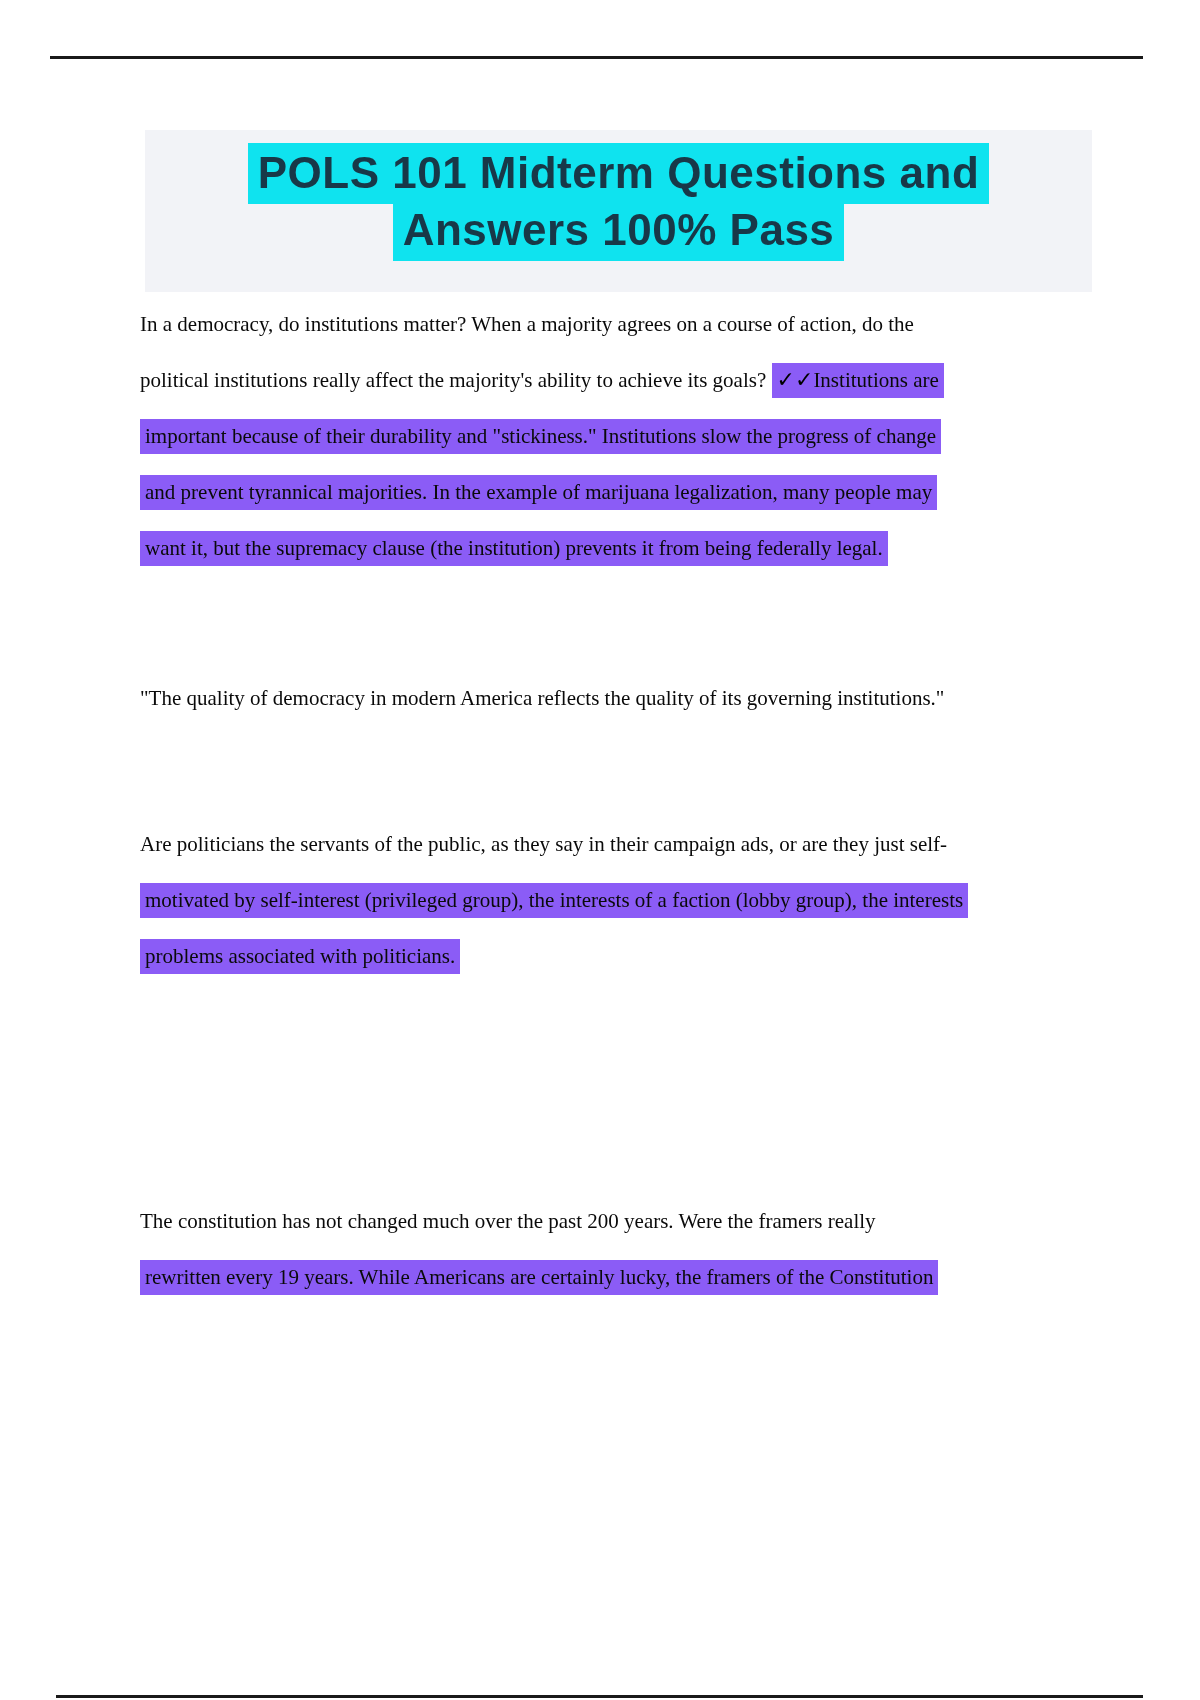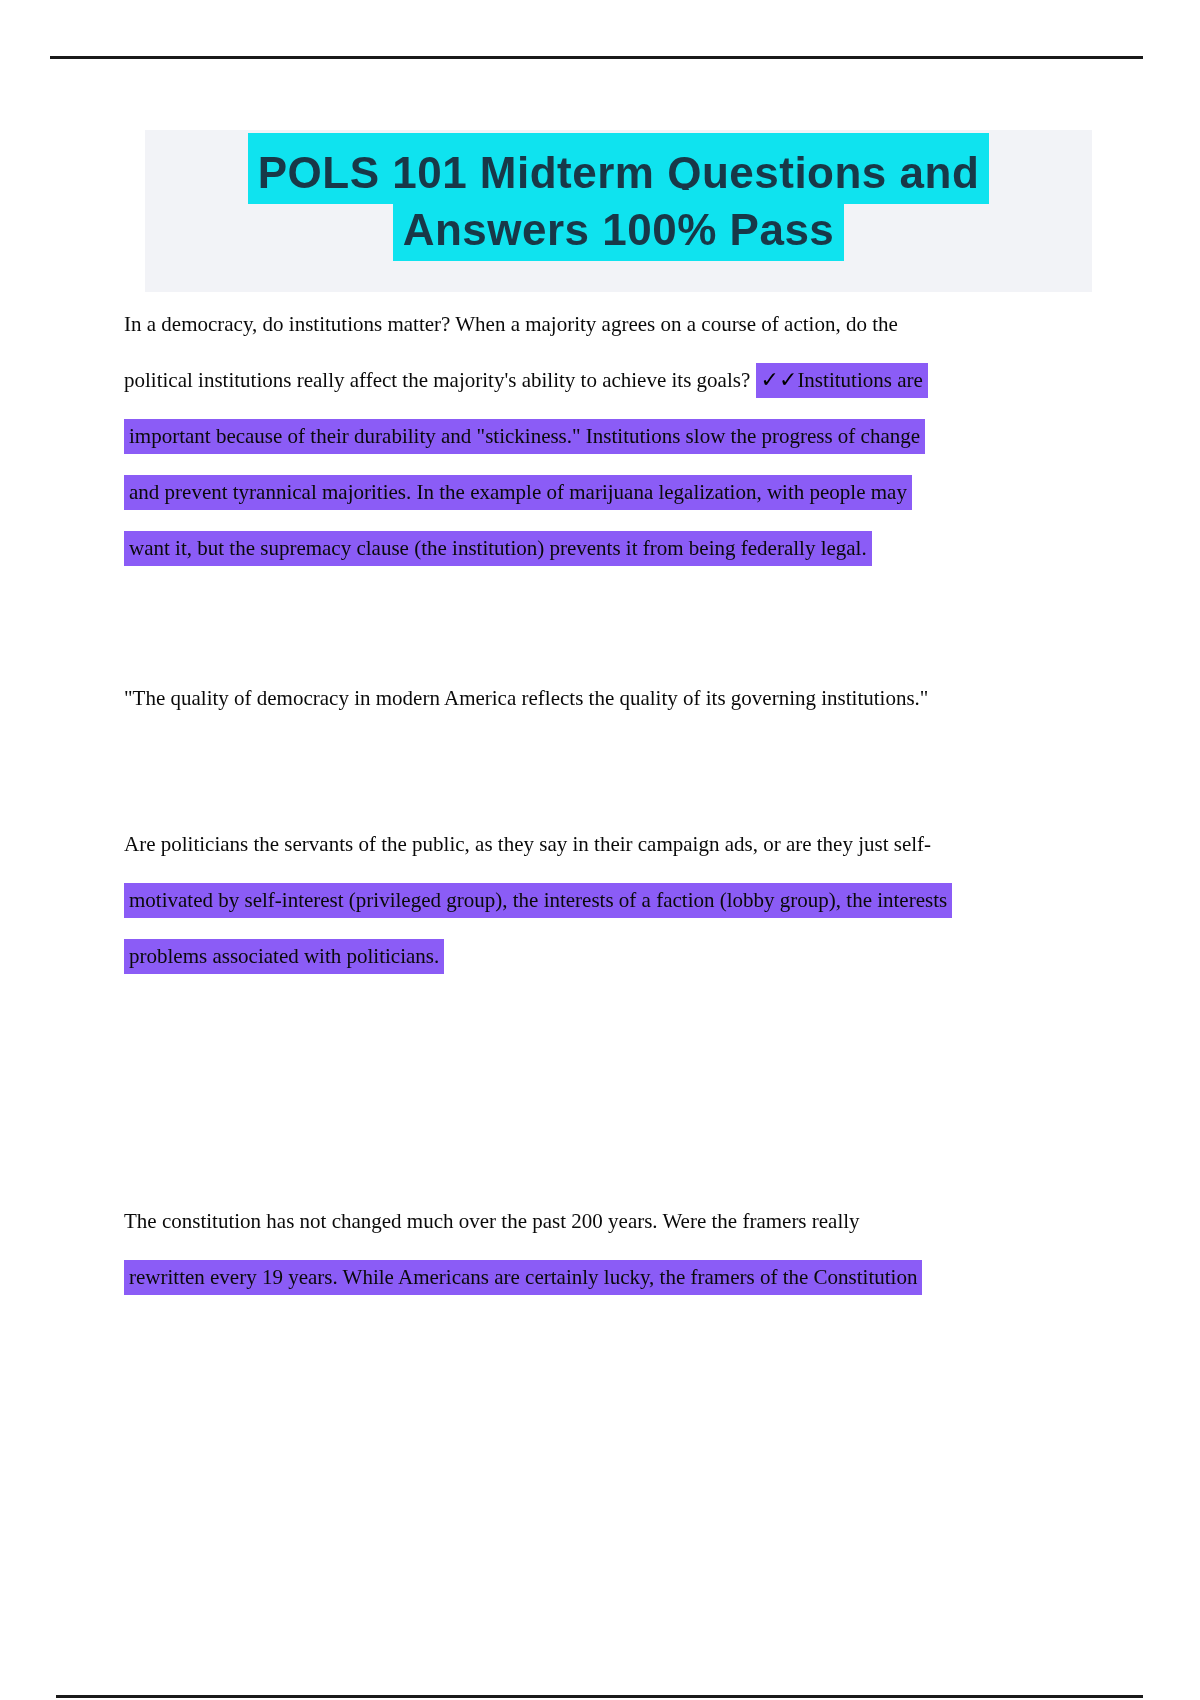--- a/index.html
+++ b/index.html
@@ -25,24 +25,24 @@
   .title-line{
     line-height:57px;
     font-family:"Liberation Sans", sans-serif;
     font-weight:700;
     font-size:44px;
     letter-spacing:0.5px;
   }
   .title-hl{
     background:#0fe3ef;
     color:#183848;
-    padding:15px 10px 7px 10px;
+    padding:5px 10px 7px 10px;
   }
 
-  .para{position:absolute;left:124px;right:0;}
+  .para{position:absolute;left:140px;right:0;}
   .line{
     white-space:nowrap;
     line-height:56px;
     height:56px;
     font-size:21px;
     color:#0a0a0a;
   }
   .hl{
     background:#8b5cf6;
     padding:5px 5px 6px 5px;
@@ -67,21 +67,21 @@
   <div class="title-panel">
     <div class="title-line"><span class="title-hl">POLS 101 Midterm Questions and</span></div>
     <div class="title-line"><span class="title-hl">Answers 100% Pass</span></div>
   </div>
 
   <div id="body-container">
       <div class="para p0">
         <div class="line"><span>In a democracy, do institutions matter? When a majority agrees on a course of action, do the</span></div>
         <div class="line"><span>political institutions really affect the majority's ability to achieve its goals? </span><span class="hl"><span class="checks">✓✓</span><span>Institutions are</span></span></div>
         <div class="line"><span class="hl"><span>important because of their durability and "stickiness." Institutions slow the progress of change</span></span></div>
-        <div class="line"><span class="hl"><span>and prevent tyrannical majorities. In the example of marijuana legalization, with people may</span></span></div>
+        <div class="line"><span class="hl"><span>and prevent tyrannical majorities. In the example of marijuana legalization, many people may</span></span></div>
         <div class="line"><span class="hl"><span>want it, but the supremacy clause (the institution) prevents it from being federally legal.</span></span></div>
       </div>
       <div class="para p1">
         <div class="line"><span>"The quality of democracy in modern America reflects the quality of its governing institutions."</span></div>
       </div>
       <div class="para p2">
         <div class="line"><span>Are politicians the servants of the public, as they say in their campaign ads, or are they just self-</span></div>
         <div class="line"><span class="hl"><span>motivated by self-interest (privileged group), the interests of a faction (lobby group), the interests</span></span></div>
         <div class="line"><span class="hl"><span>problems associated with politicians.</span></span></div>
       </div>

